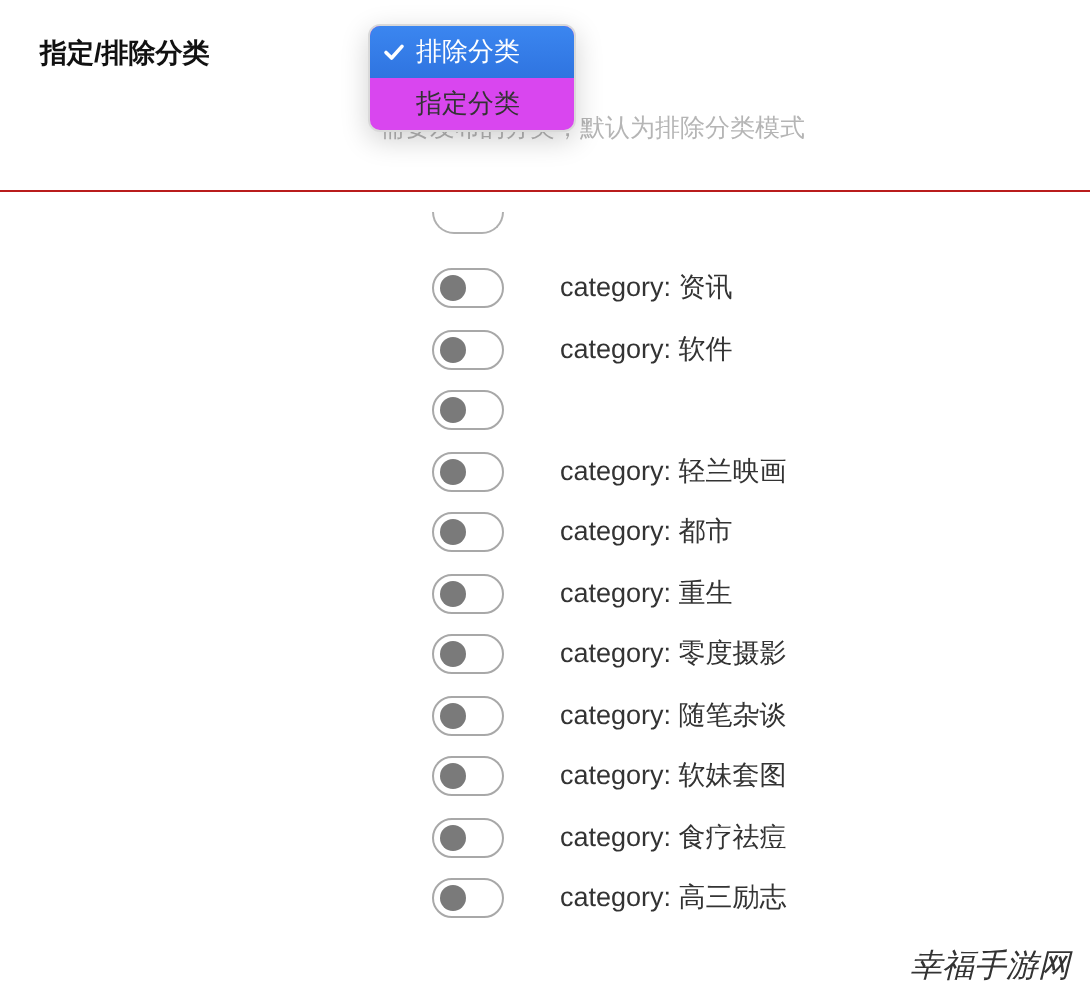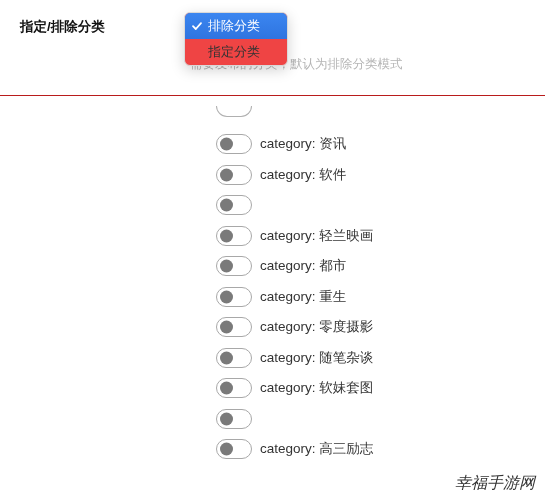--- a/index.html
+++ b/index.html
@@ -34,21 +34,21 @@
       flex: 1;
     }
     .dropdown {
       position: relative;
       width: 98px;
     }
     .dropdown-menu {
       position: absolute;
       top: -6px;
       left: -6px;
-      background: #ef4444;
+      background: #d946ef;
       border: 1px solid #d9d9d9;
       border-radius: 6px;
       box-shadow: 0 4px 14px rgba(0,0,0,0.18);
       overflow: hidden;
       z-index: 10;
       width: 104px;
     }
     .dropdown-item {
       display: flex;
       align-items: center;
@@ -118,20 +118,21 @@
       border-radius: 50%;
       background: #7a7a7a;
       position: absolute;
       top: 50%;
       left: 3px;
       transform: translateY(-50%);
     }
     .category-text {
       font-size: 13.5px;
       color: #333;
+      margin-left: 20px;
     }
     .watermark {
       position: absolute;
       bottom: 6px;
       right: 10px;
       font-size: 16px;
       color: #333;
       font-style: italic;
       font-family: "STKaiti", "KaiTi", "楷体", serif;
       font-weight: 500;
@@ -219,20 +220,21 @@
       <div class="category-row">
         <div class="toggle">
           <div class="knob"></div>
         </div>
         <span class="category-text">category: 软妹套图</span>
       </div>
       <div class="category-row">
         <div class="toggle">
           <div class="knob"></div>
         </div>
+        <span class="category-text">category: 食疗祛痘</span>
       </div>
       <div class="category-row">
         <div class="toggle">
           <div class="knob"></div>
         </div>
         <span class="category-text">category: 高三励志</span>
       </div>
     </div>
 </div>
 

